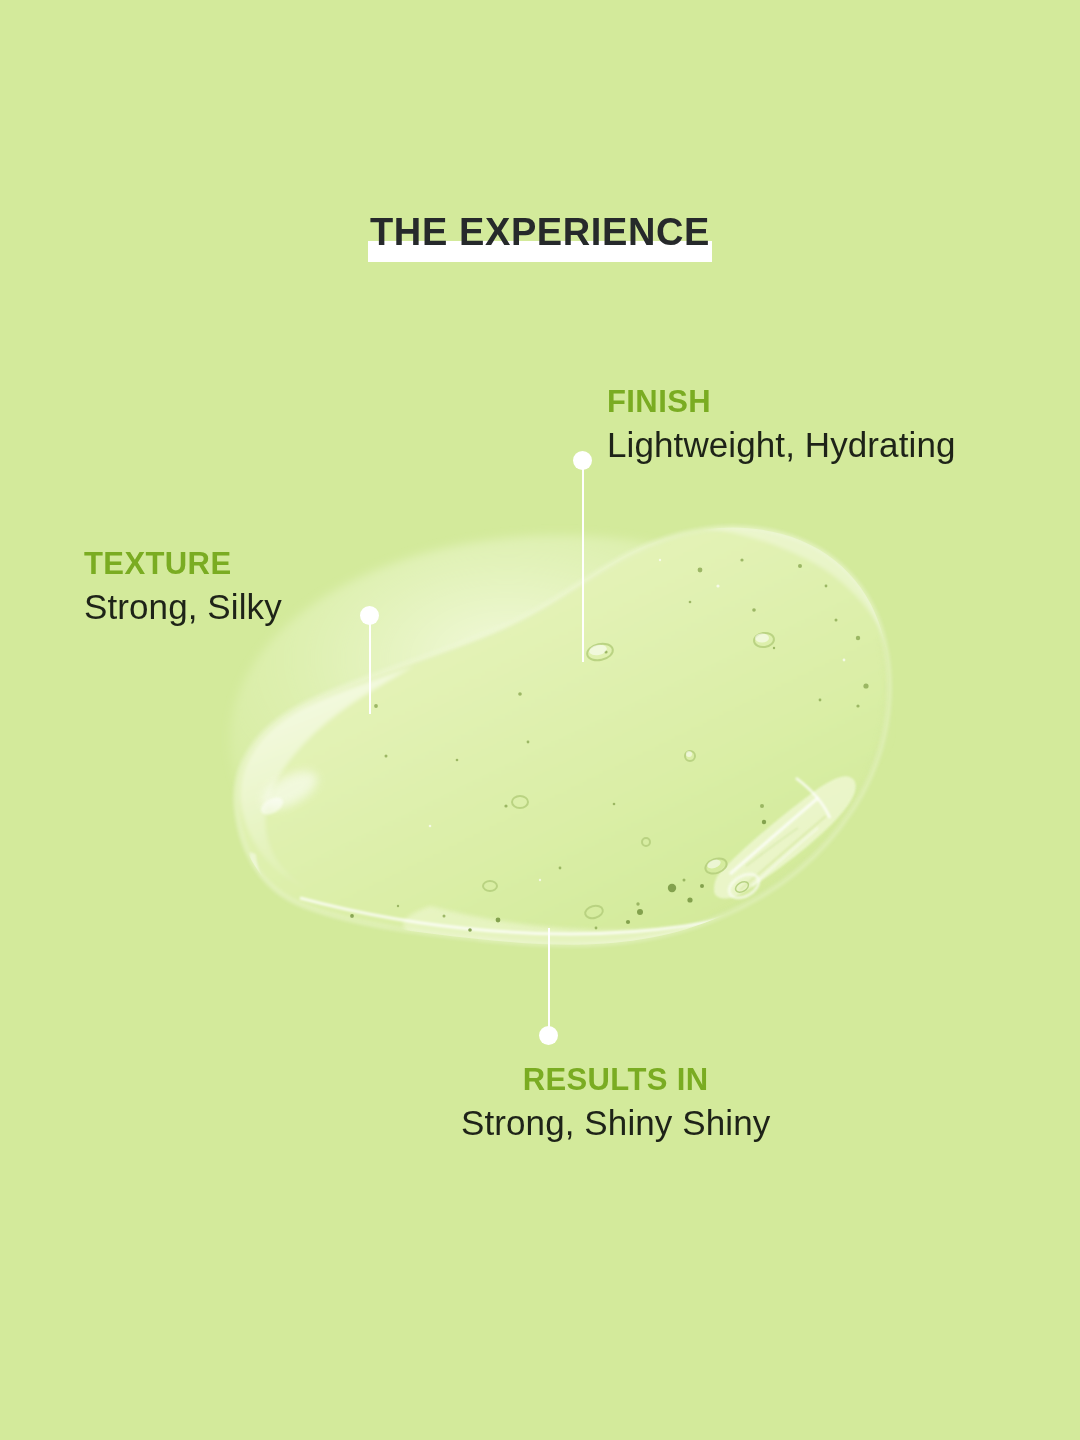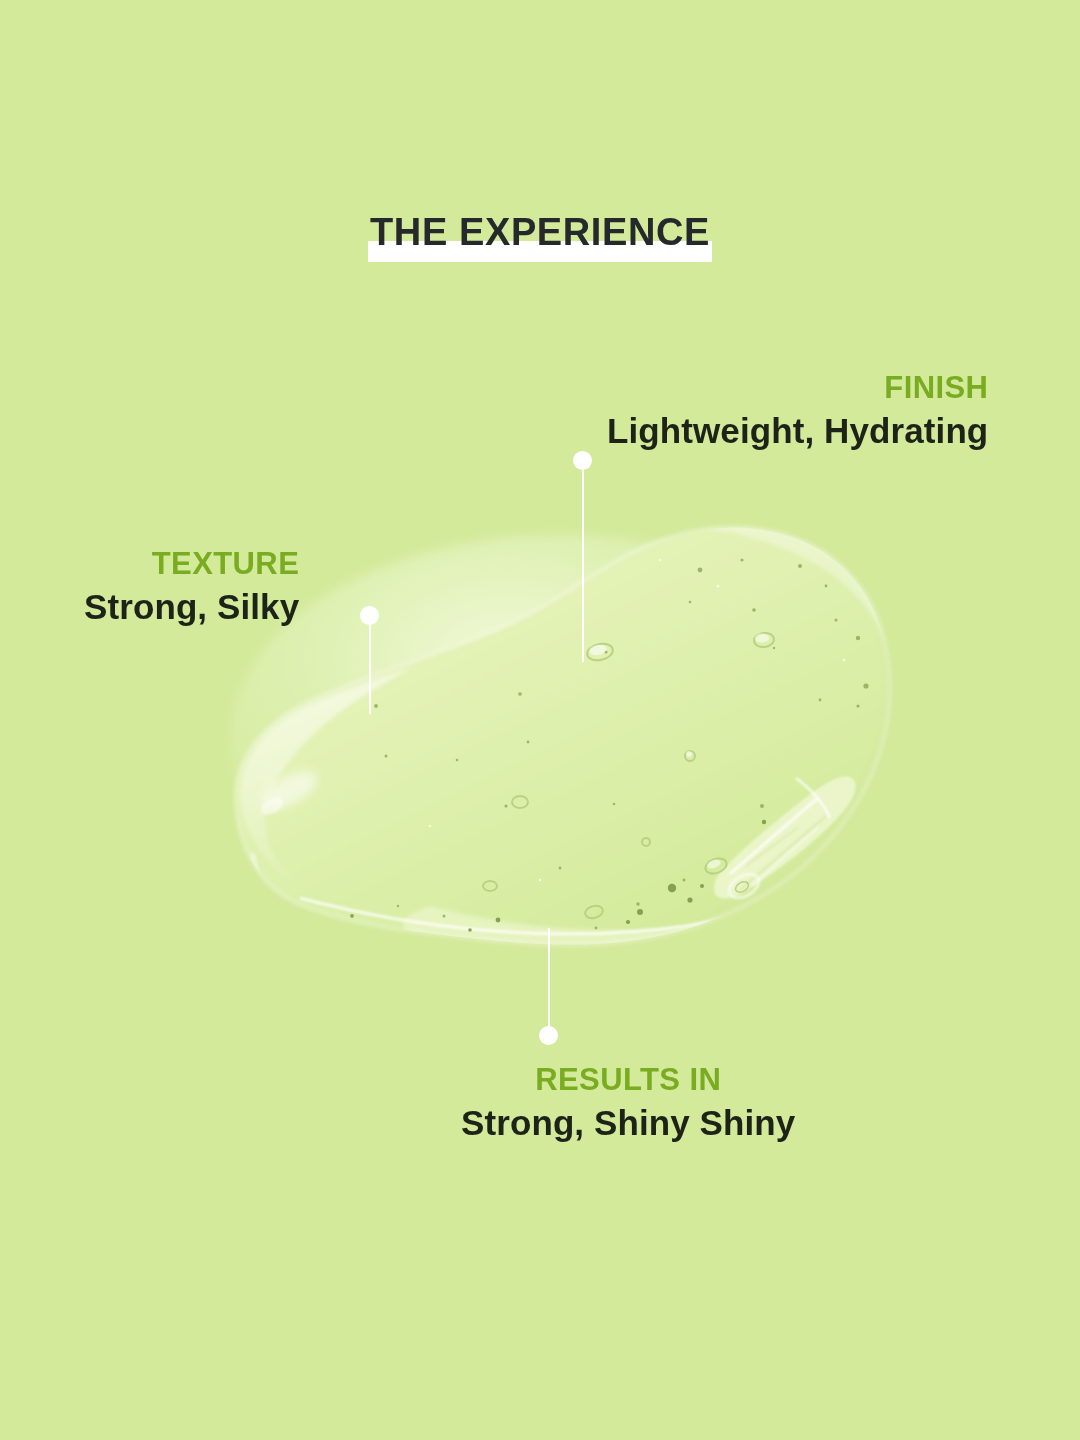--- a/index.html
+++ b/index.html
@@ -74,37 +74,37 @@
     font-size: 31px;
     font-weight: bold;
     color: #7aac22;
     letter-spacing: 0.4px;
     line-height: 40px;
     white-space: nowrap;
     margin: 0;
   }
   .callout-value {
     font-size: 35px;
-    font-weight: bold;
+    font-weight: normal;
     color: #1e2318;
     letter-spacing: 0.1px;
     line-height: 46px;
     white-space: nowrap;
     margin: 0;
   }
 
   #callout-finish {
     left: 607px;
-    top: 368px;
-    text-align: right;
+    top: 382px;
+    text-align: left;
   }
   #callout-texture {
     left: 84px;
     top: 544px;
-    text-align: right;
+    text-align: left;
   }
   #callout-results {
     left: 461px;
     top: 1060px;
     text-align: center;
   }
 
   
   .leader-line {
     position: absolute;

